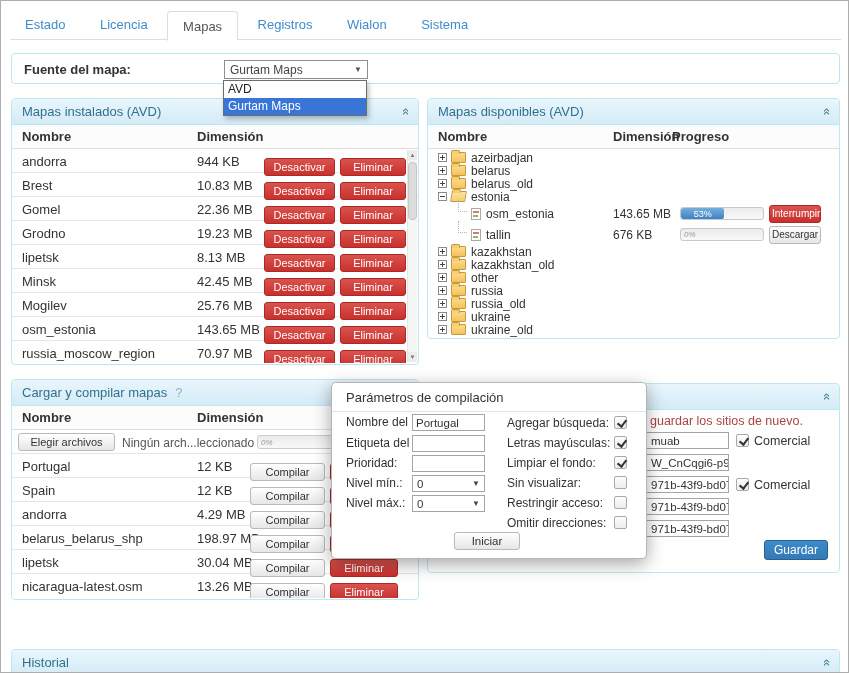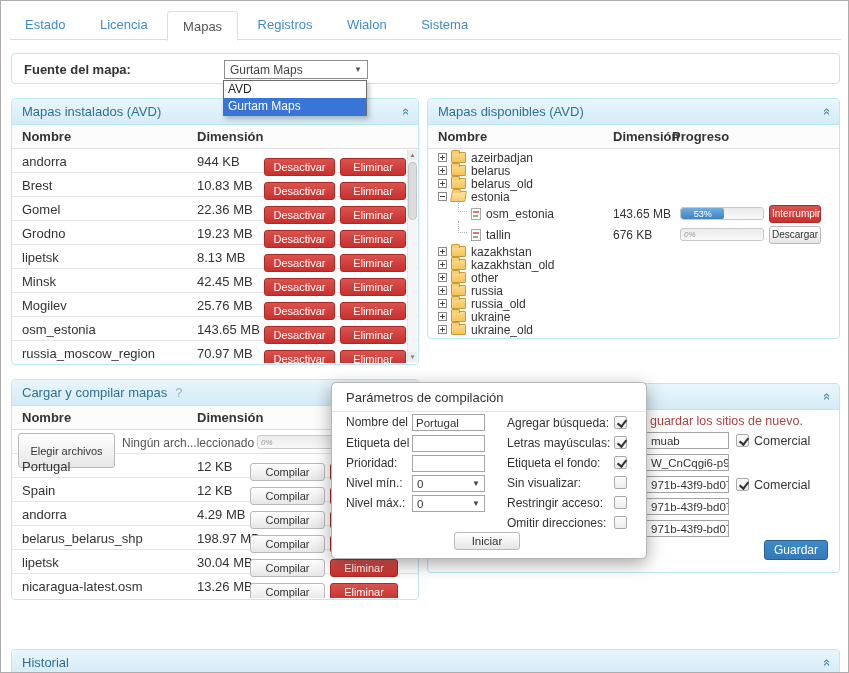--- a/index.html
+++ b/index.html
@@ -66,21 +66,21 @@
   .ficon::before{content:"";position:absolute;left:1px;bottom:2px;width:5px;height:2px;background:#96b06a;}
   .f-size{position:absolute;left:185px;}
   .pbar{position:absolute;left:252px;width:84px;height:13px;border:1px solid #c9c9c9;border-radius:3px;background:linear-gradient(#ebebeb,#f9f9f9);overflow:hidden;}
   .pfill{display:block;height:100%;background:linear-gradient(#74aedd,var(--progress_blue));color:#fff;font-size:9px;line-height:13px;text-align:center;border-radius:2px;}
   .pzero{display:block;font-size:8px;color:#999;line-height:12px;padding-left:3px;font-style:italic;}
   .tfile .btn{top:auto;}
   .b-act{left:341px;width:52px;font-size:10px;position:absolute;}
 
   
   .ctrl{position:relative;height:24px;border-bottom:1px solid #e5e5e5;}
-  .file-btn{position:absolute;left:6px;top:3px;width:97px;height:35px;font-size:11px;line-height:16px;text-align:center;border-radius:3px;background:linear-gradient(#fff,#e6e6e6);border:1px solid #b9b9b9;color:#333;cursor:pointer;font-family:inherit;}
+  .file-btn{position:absolute;left:6px;top:3px;width:97px;height:18px;font-size:11px;line-height:16px;text-align:center;border-radius:3px;background:linear-gradient(#fff,#e6e6e6);border:1px solid #b9b9b9;color:#333;cursor:pointer;font-family:inherit;}
   .file-status{position:absolute;left:110px;top:6px;font-size:12px;color:#555;}
   .mini{position:absolute;left:245px;top:5px;width:116px;height:14px;border:1px solid #ccc;border-radius:3px;background:linear-gradient(#ececec,#f8f8f8);overflow:hidden;}
   .mini span{display:block;font-size:8px;color:#999;line-height:13px;padding-left:3px;font-style:italic;}
 
   
   .modal{position:absolute;left:330px;top:381px;width:316px;height:177px;background:#fff;border:1px solid #b5b5b5;border-radius:5px;box-shadow:0 5px 18px rgba(0,0,0,.35);z-index:60;}
   .mhead{height:29px;line-height:29px;padding:0 14px;border-bottom:1px solid #e4e4e4;font-size:13px;color:#333;background:#fff;border-radius:5px 5px 0 0;}
   .mbody{position:relative;height:146px;}
   .mrow{position:absolute;left:14px;width:146px;height:17px;}
   .mrow .mlab{display:inline-block;width:66px;overflow:hidden;white-space:nowrap;font-size:12px;line-height:17px;color:#333;}
@@ -405,21 +405,21 @@
 
       <div class="crow" style="top:4px;">
         <span>Agregar búsqueda:</span>
         <span class="cb on"></span>
       </div>
       <div class="crow" style="top:24px;">
         <span>Letras mayúsculas:</span>
         <span class="cb on"></span>
       </div>
       <div class="crow" style="top:44px;">
-        <span>Etiqueta el fondo:</span>
+        <span>Limpiar el fondo:</span>
         <span class="cb on"></span>
       </div>
       <div class="crow" style="top:64px;">
         <span>Sin visualizar:</span>
         <span class="cb"></span>
       </div>
       <div class="crow" style="top:84px;">
         <span>Restringir acceso:</span>
         <span class="cb"></span>
       </div>

